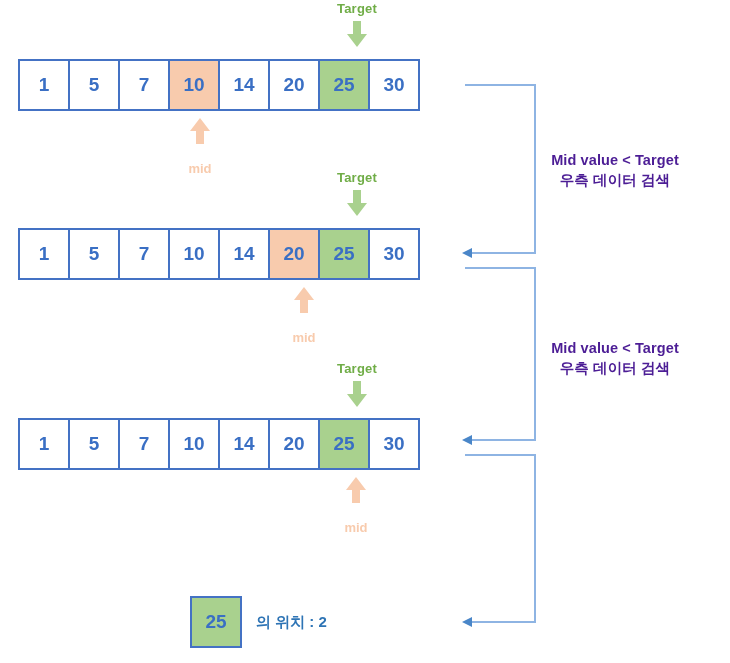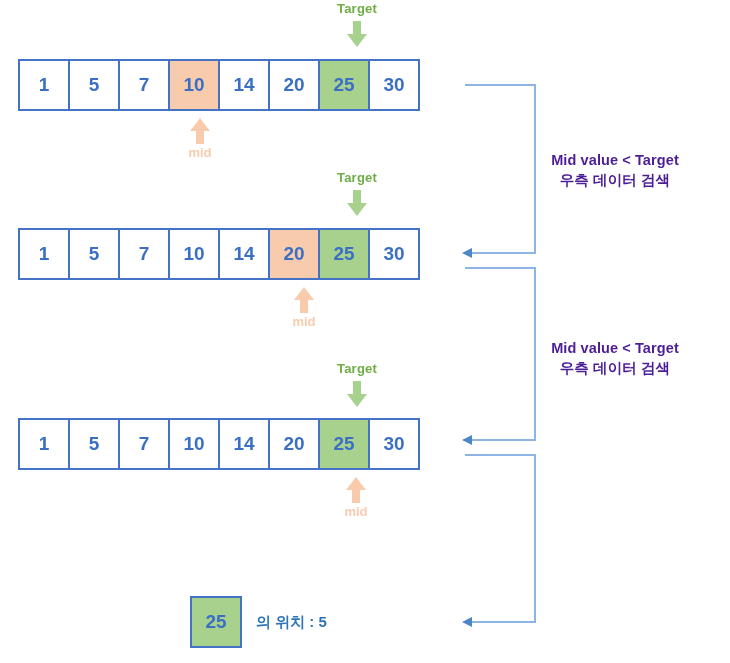--- a/index.html
+++ b/index.html
@@ -47,21 +47,21 @@
   .arrow-up{margin:0 auto;width:20px;height:26px;position:relative;}
   .arrow-up .head{
     position:absolute;left:0;top:0;width:0;height:0;
     border-left:10px solid transparent;border-right:10px solid transparent;
     border-bottom:13px solid #f8cbad;
   }
   .arrow-up .shaft{
     position:absolute;left:6px;top:12px;width:8px;height:14px;background:#f8cbad;
   }
   .mid-label{
-    margin-top:2px;font-size:13px;font-weight:bold;color:#f8cbad;line-height:14px;
+    margin-top:18px;font-size:13px;font-weight:bold;color:#f8cbad;line-height:14px;
   }
 
   
   .connectors{position:absolute;left:0;top:0;width:730px;height:663px;}
 
   
   .note{
     position:absolute;text-align:center;width:230px;
     font-size:14.5px;font-weight:bold;color:#4c1d95;line-height:20px;
     letter-spacing:.1px;
@@ -186,15 +186,15 @@
     <div>우측 데이터 검색</div>
   </div>
 
   <div class="note" style="left:500px;top:338px;">
     <div>Mid value &lt; Target</div>
     <div>우측 데이터 검색</div>
   </div>
 
 
   <div class="result-box" style="left:190px;top:596px;">25</div>
-  <div class="result-text" style="left:256px;top:612px;">의 위치 : 5</div>
+  <div class="result-text" style="left:256px;top:612px;">의 위치 : 2</div>
 
 </div>
 
 </body></html>

